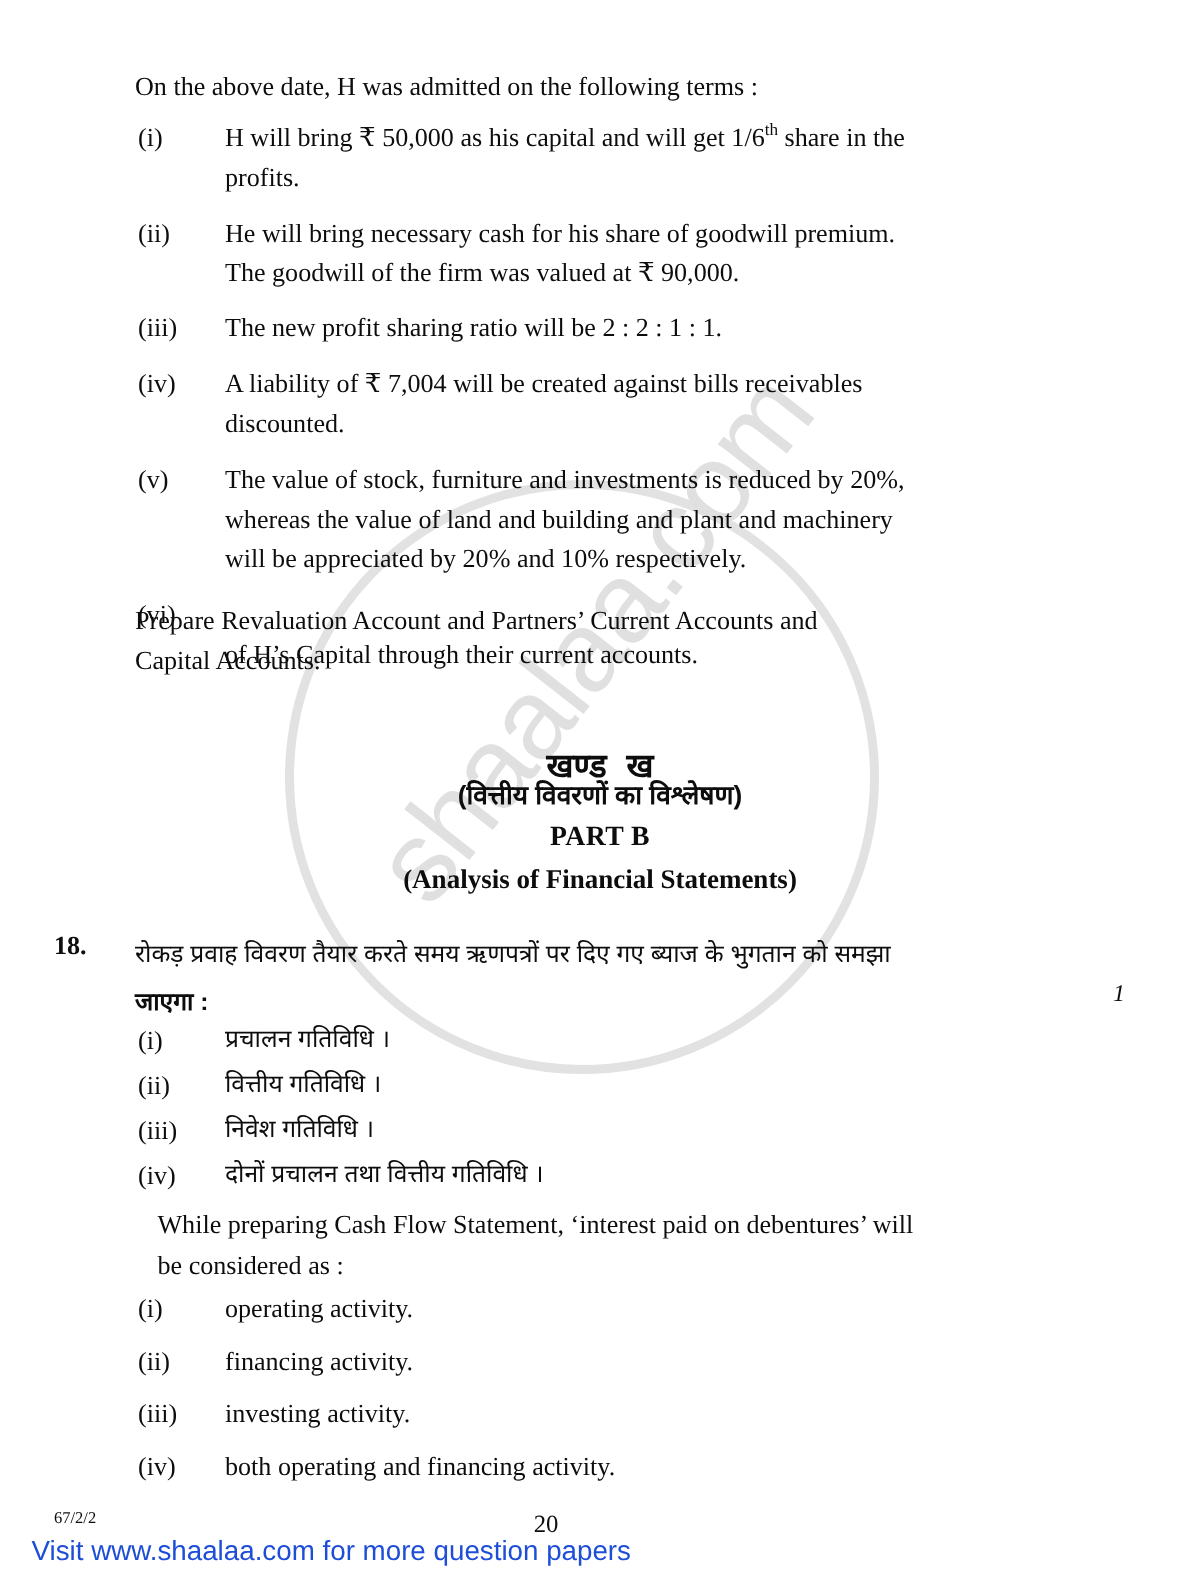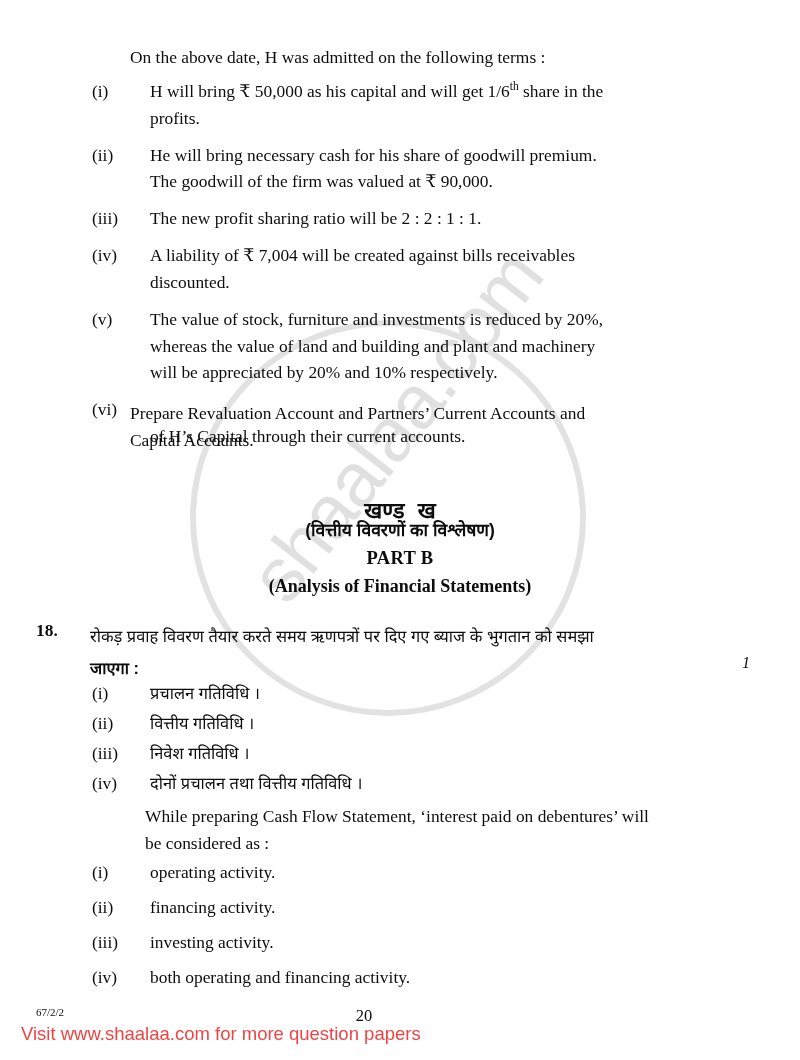--- a/index.html
+++ b/index.html
@@ -58,21 +58,20 @@
     left: 0; top: 0;
     width: 800px; height: 1060px;
     z-index: 2;
   }
 
   .para {
     position: absolute;
     font-size: 17.4px;
     line-height: 26.6px;
     text-align: justify;
-    margin-left: 40px;
   }
   .para.nojust { text-align: left; }
 
   
   .lead {
     left: 90px;
     top: 44px;
     width: 632px;
   }
 
@@ -232,21 +231,21 @@
     width: 728px;
     text-align: center;
     font-size: 16.5px;
   }
   .banner {
     position: absolute;
     left: 21px;
     top: 1023px;
     font-family: "Liberation Sans", "DejaVu Sans", sans-serif;
     font-size: 18.5px;
-    color: #ef4444;
+    color: #1d4ed8;
     white-space: nowrap;
     z-index: 5;
   }
 </style>
 </head>
 <body>
 
 <div id="watermark">
   <div class="wm-ring"></div>
   <div class="wm-text">shaalaa.com</div>

